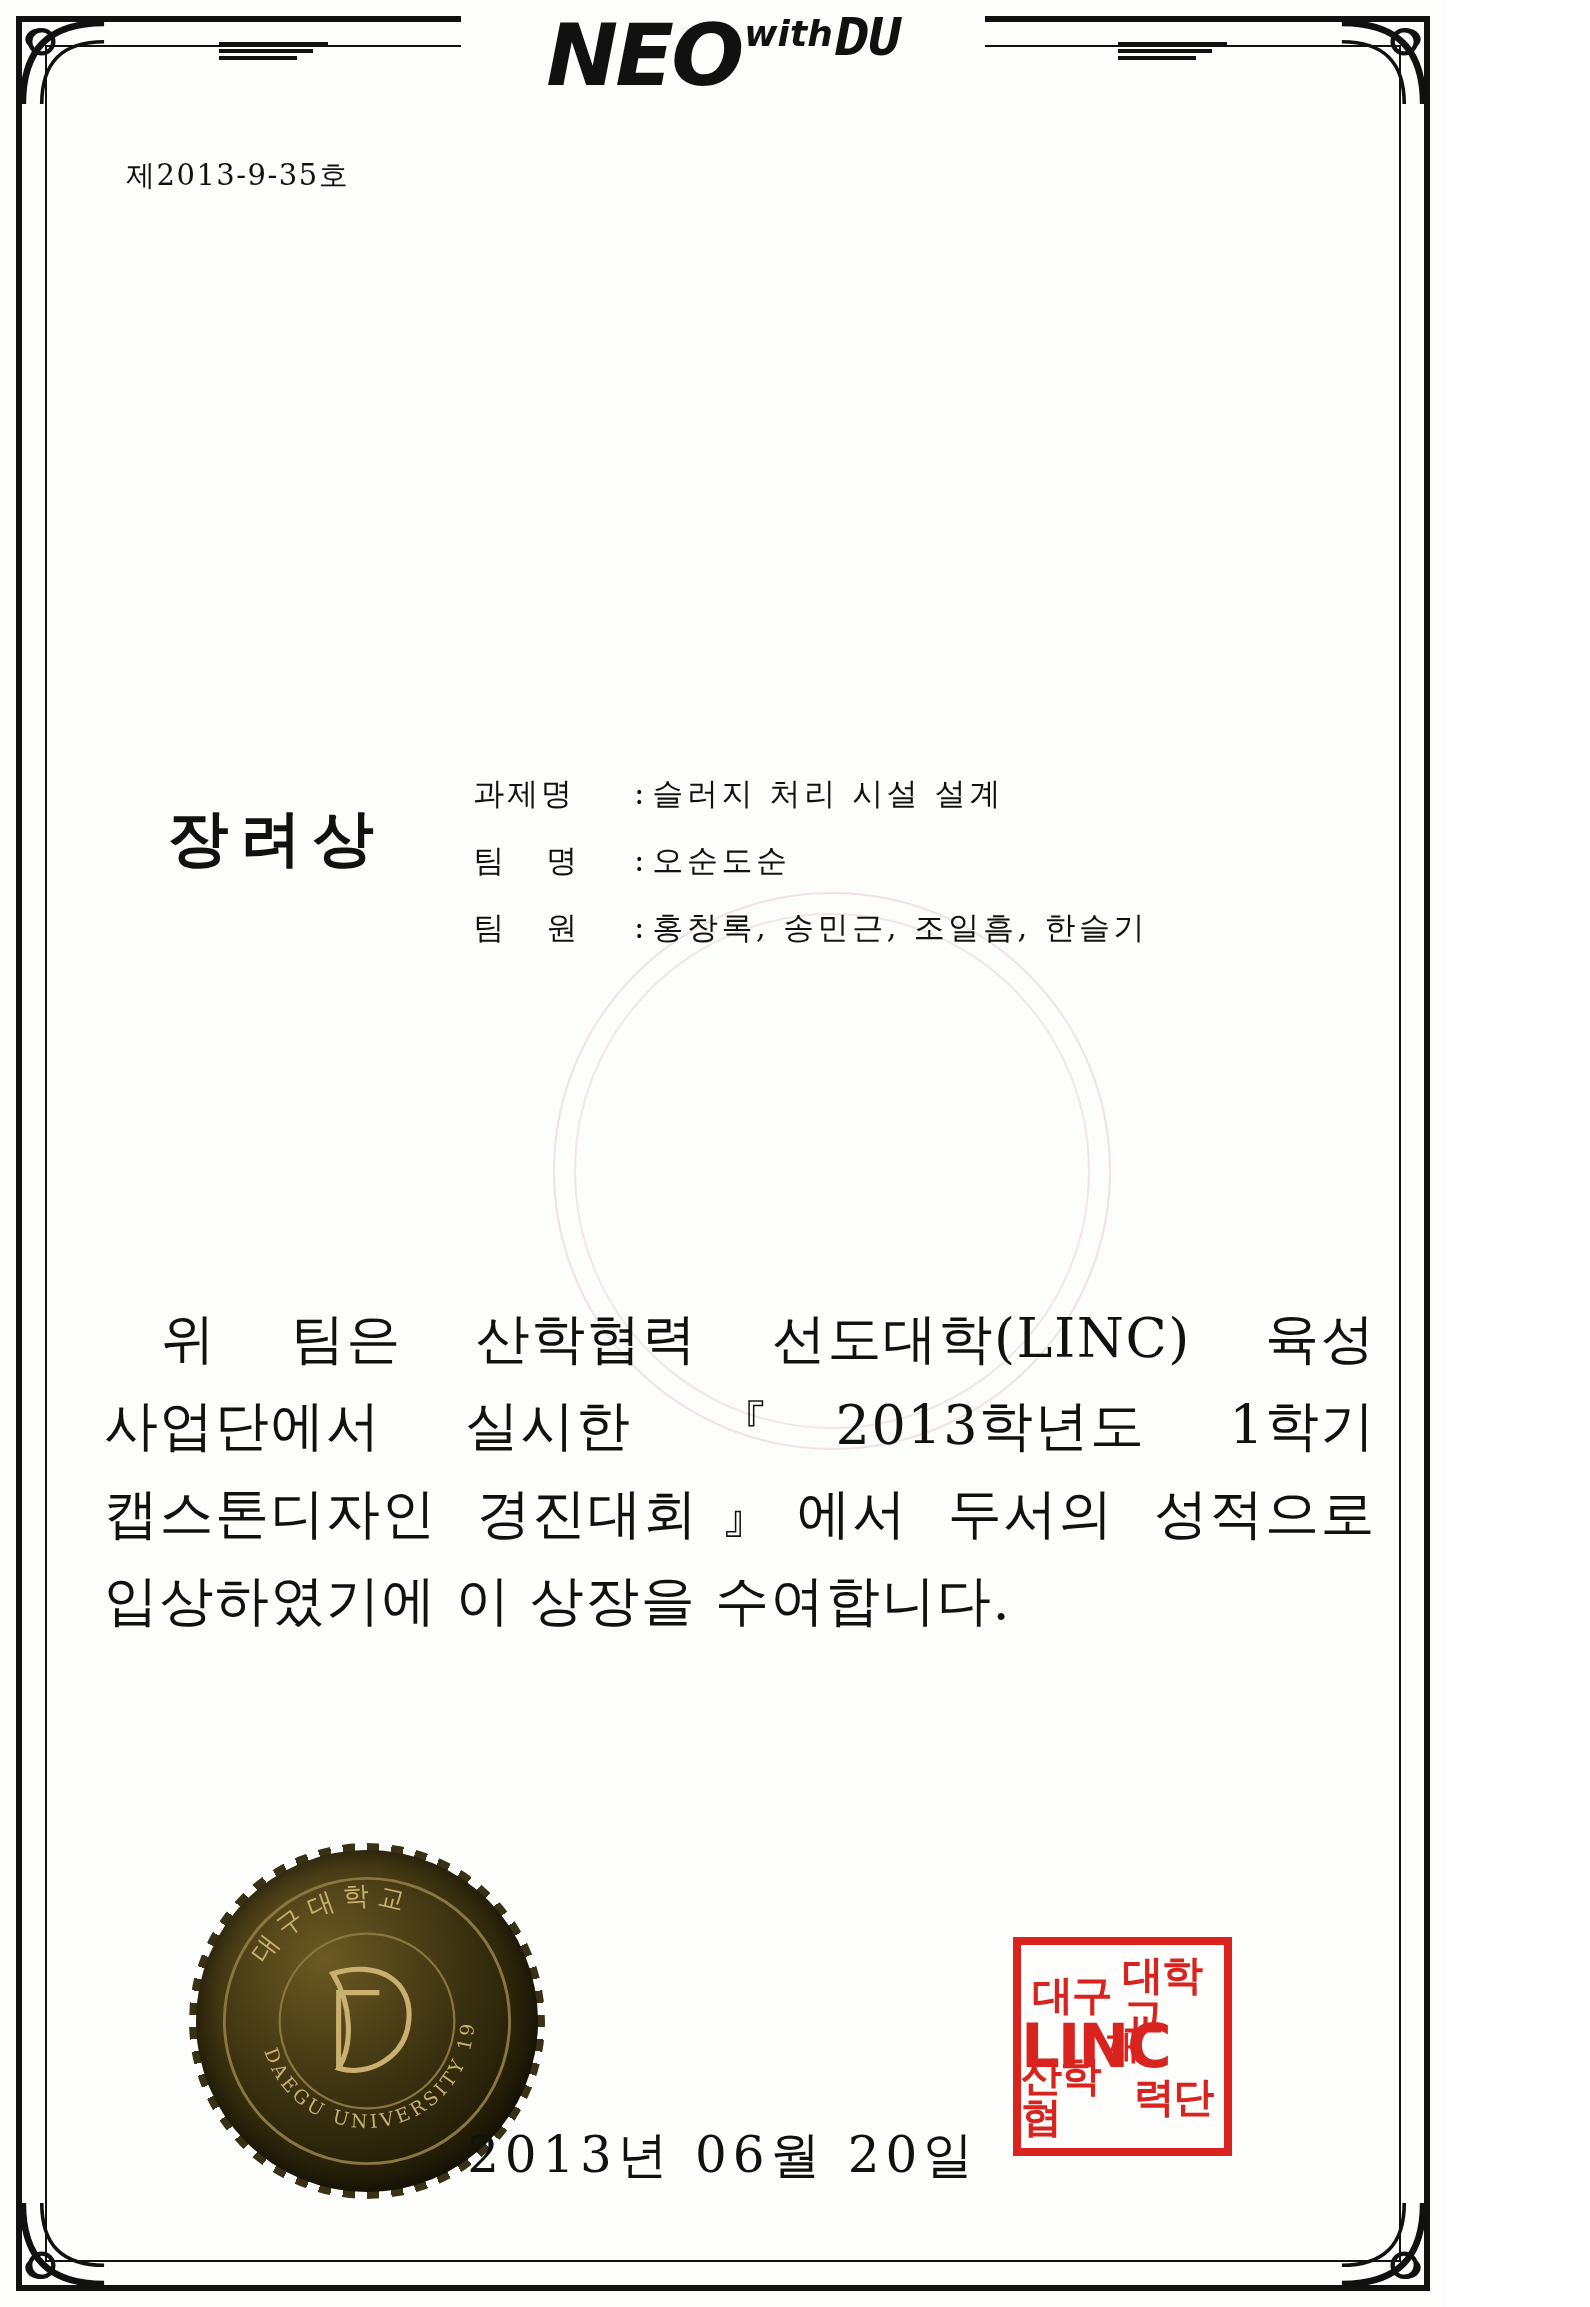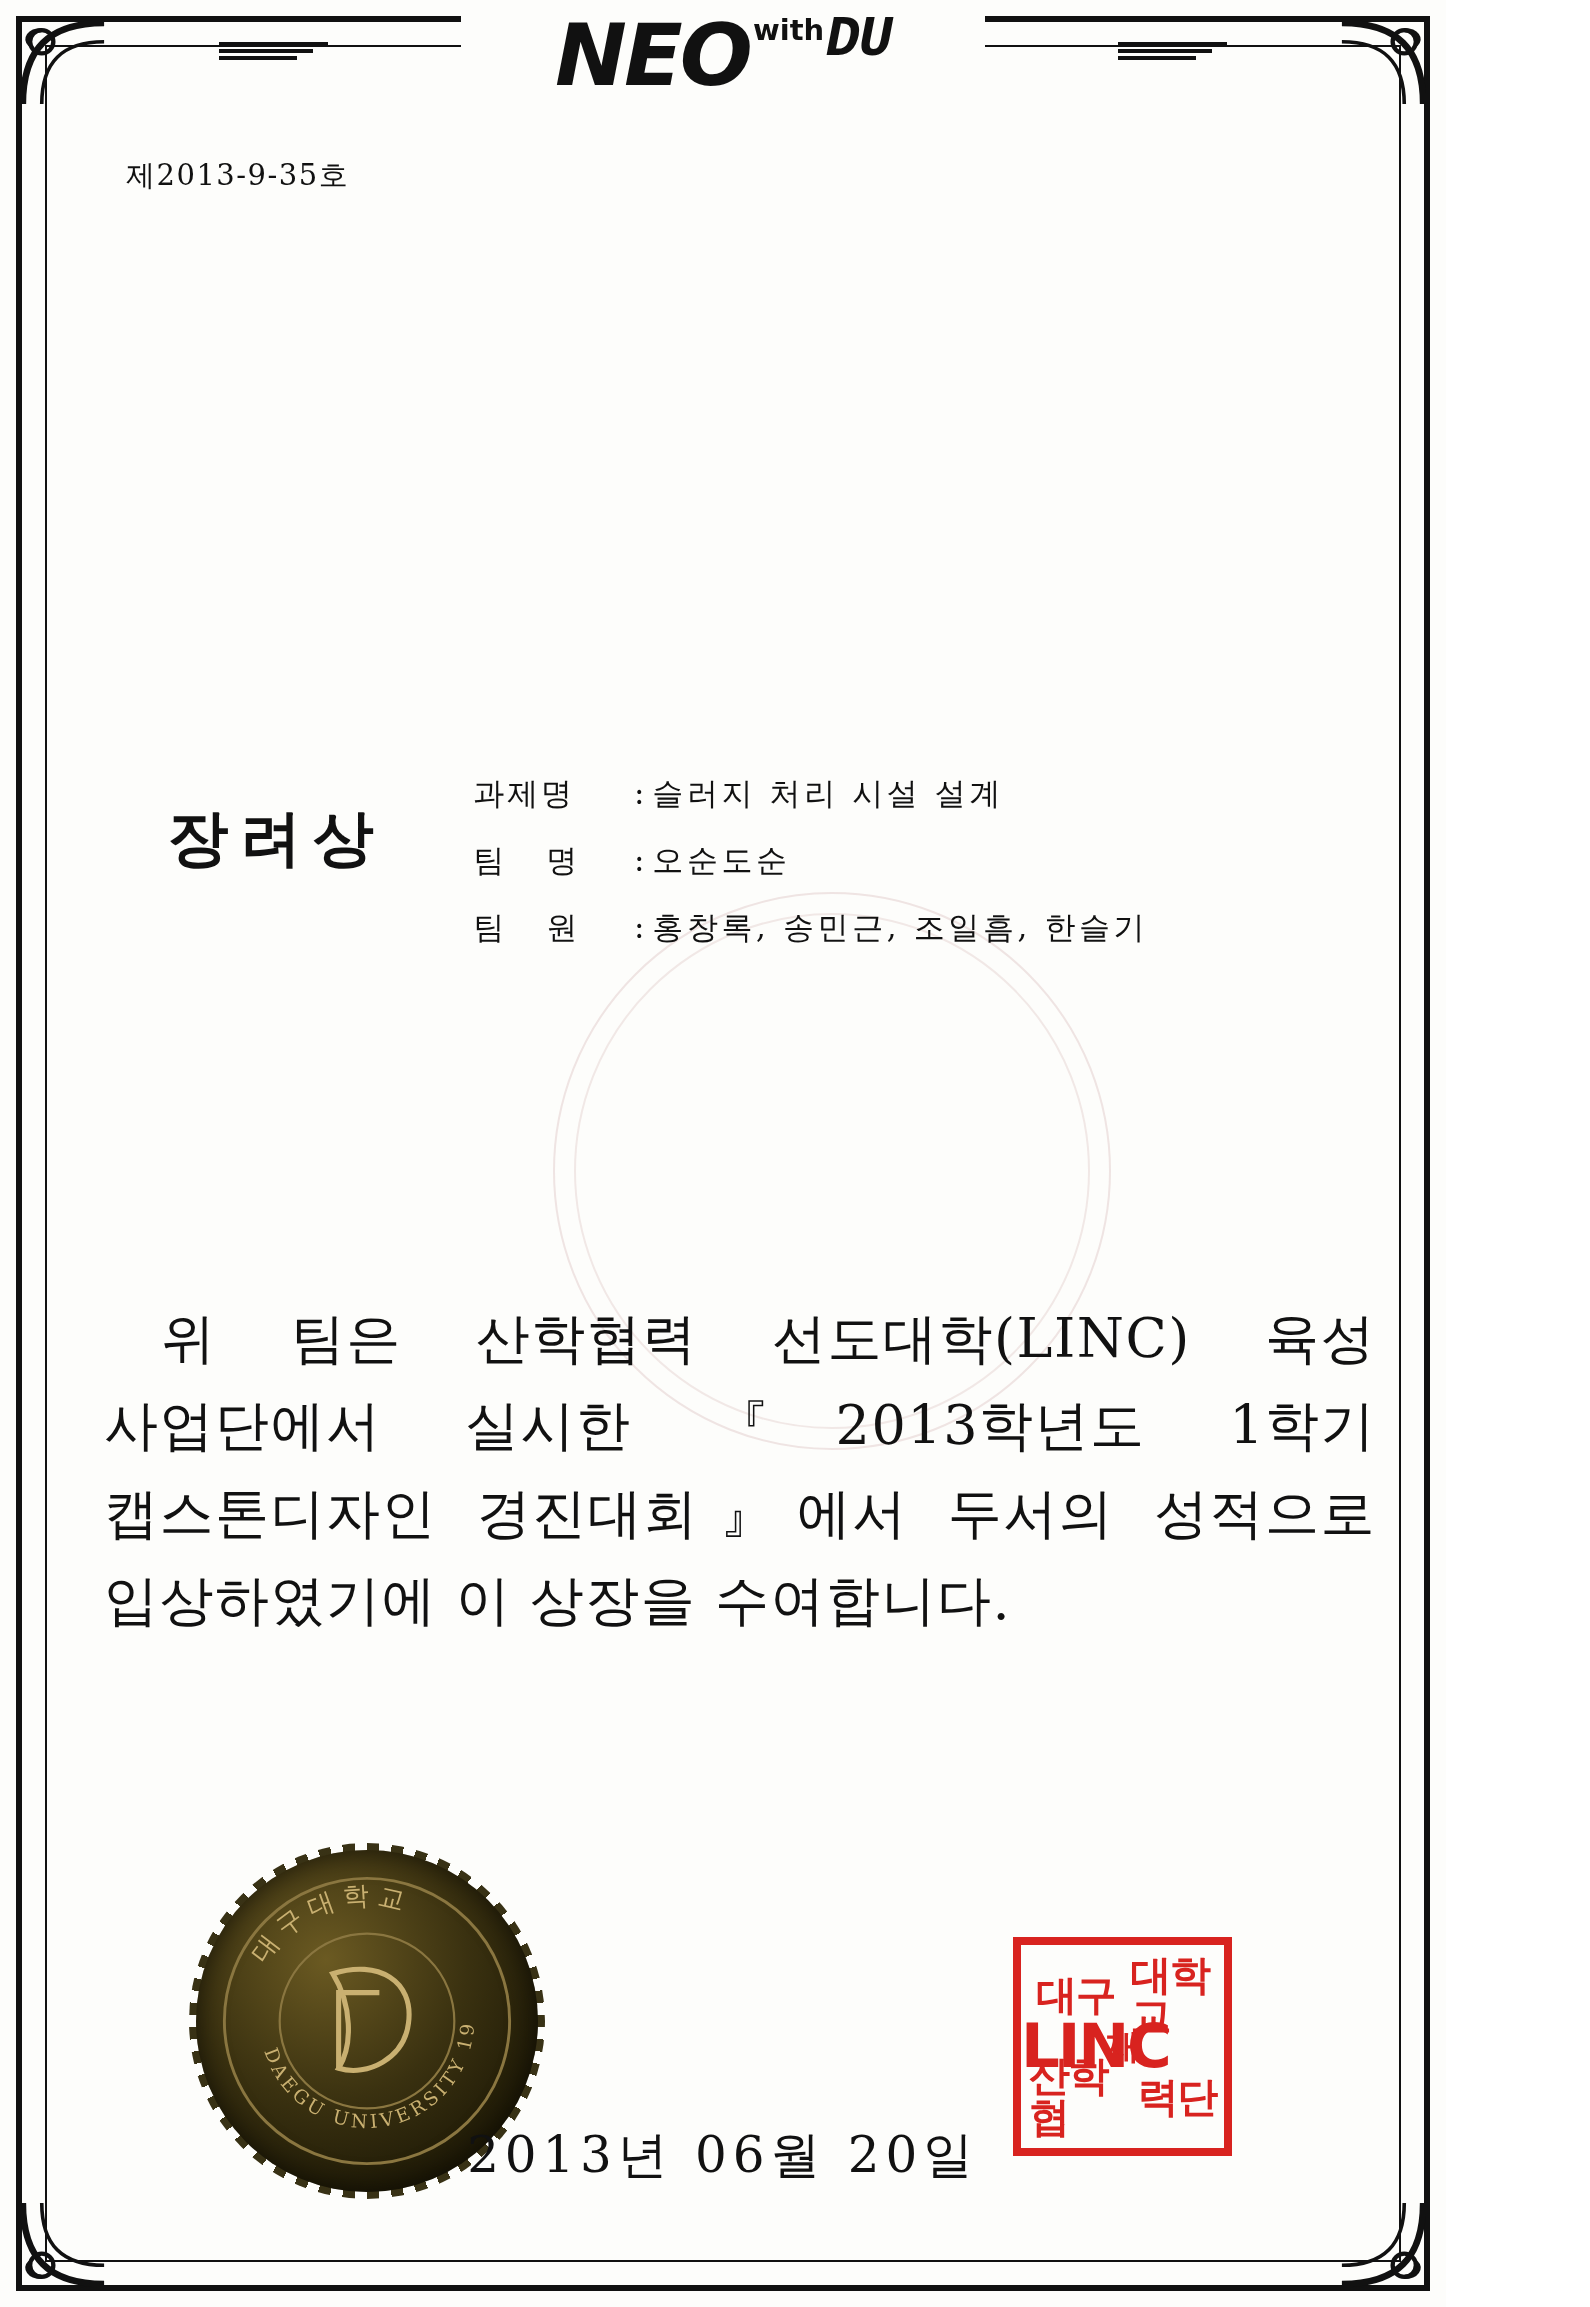--- a/index.html
+++ b/index.html
@@ -76,21 +76,22 @@
     font-family: "DejaVu Sans", "Liberation Sans", sans-serif;
     font-weight: bold;
     font-style: italic;
     font-size: 86px;
     letter-spacing: -2.9px;
     color: #111;
   }
   .logo-with {
     font-family: "DejaVu Sans", "Liberation Sans", sans-serif;
     font-weight: bold;
-    font-size: 29px;
+    font-style: italic;
+    font-size: 36px;
     color: #111;
     margin: 4.4px 1.5px 0 2.9px;
   }
   .logo-du {
     font-family: Liberation Mono, monospace;
     font-weight: bold;
     font-style: italic;
     font-size: 57px;
     letter-spacing: -1.5px;
     color: #111;
@@ -262,21 +263,20 @@
     font-family: "DejaVu Serif", "Liberation Serif", serif;
     font-weight: bold;
     font-size: 41px;
     line-height: 1;
   }
   .stamp-grid > div {
     display: flex;
     align-items: center;
     justify-content: center;
     letter-spacing: -1.5px;
-    padding-left: 8px;
   }
   .stamp-linc {
     position: absolute;
     left: 0; right: 16px;
     top: 50%;
     transform: translateY(-52%);
     text-align: left;
     font-family: "DejaVu Sans", "Liberation Sans", sans-serif;
     font-weight: bold;
     font-size: 61px;

